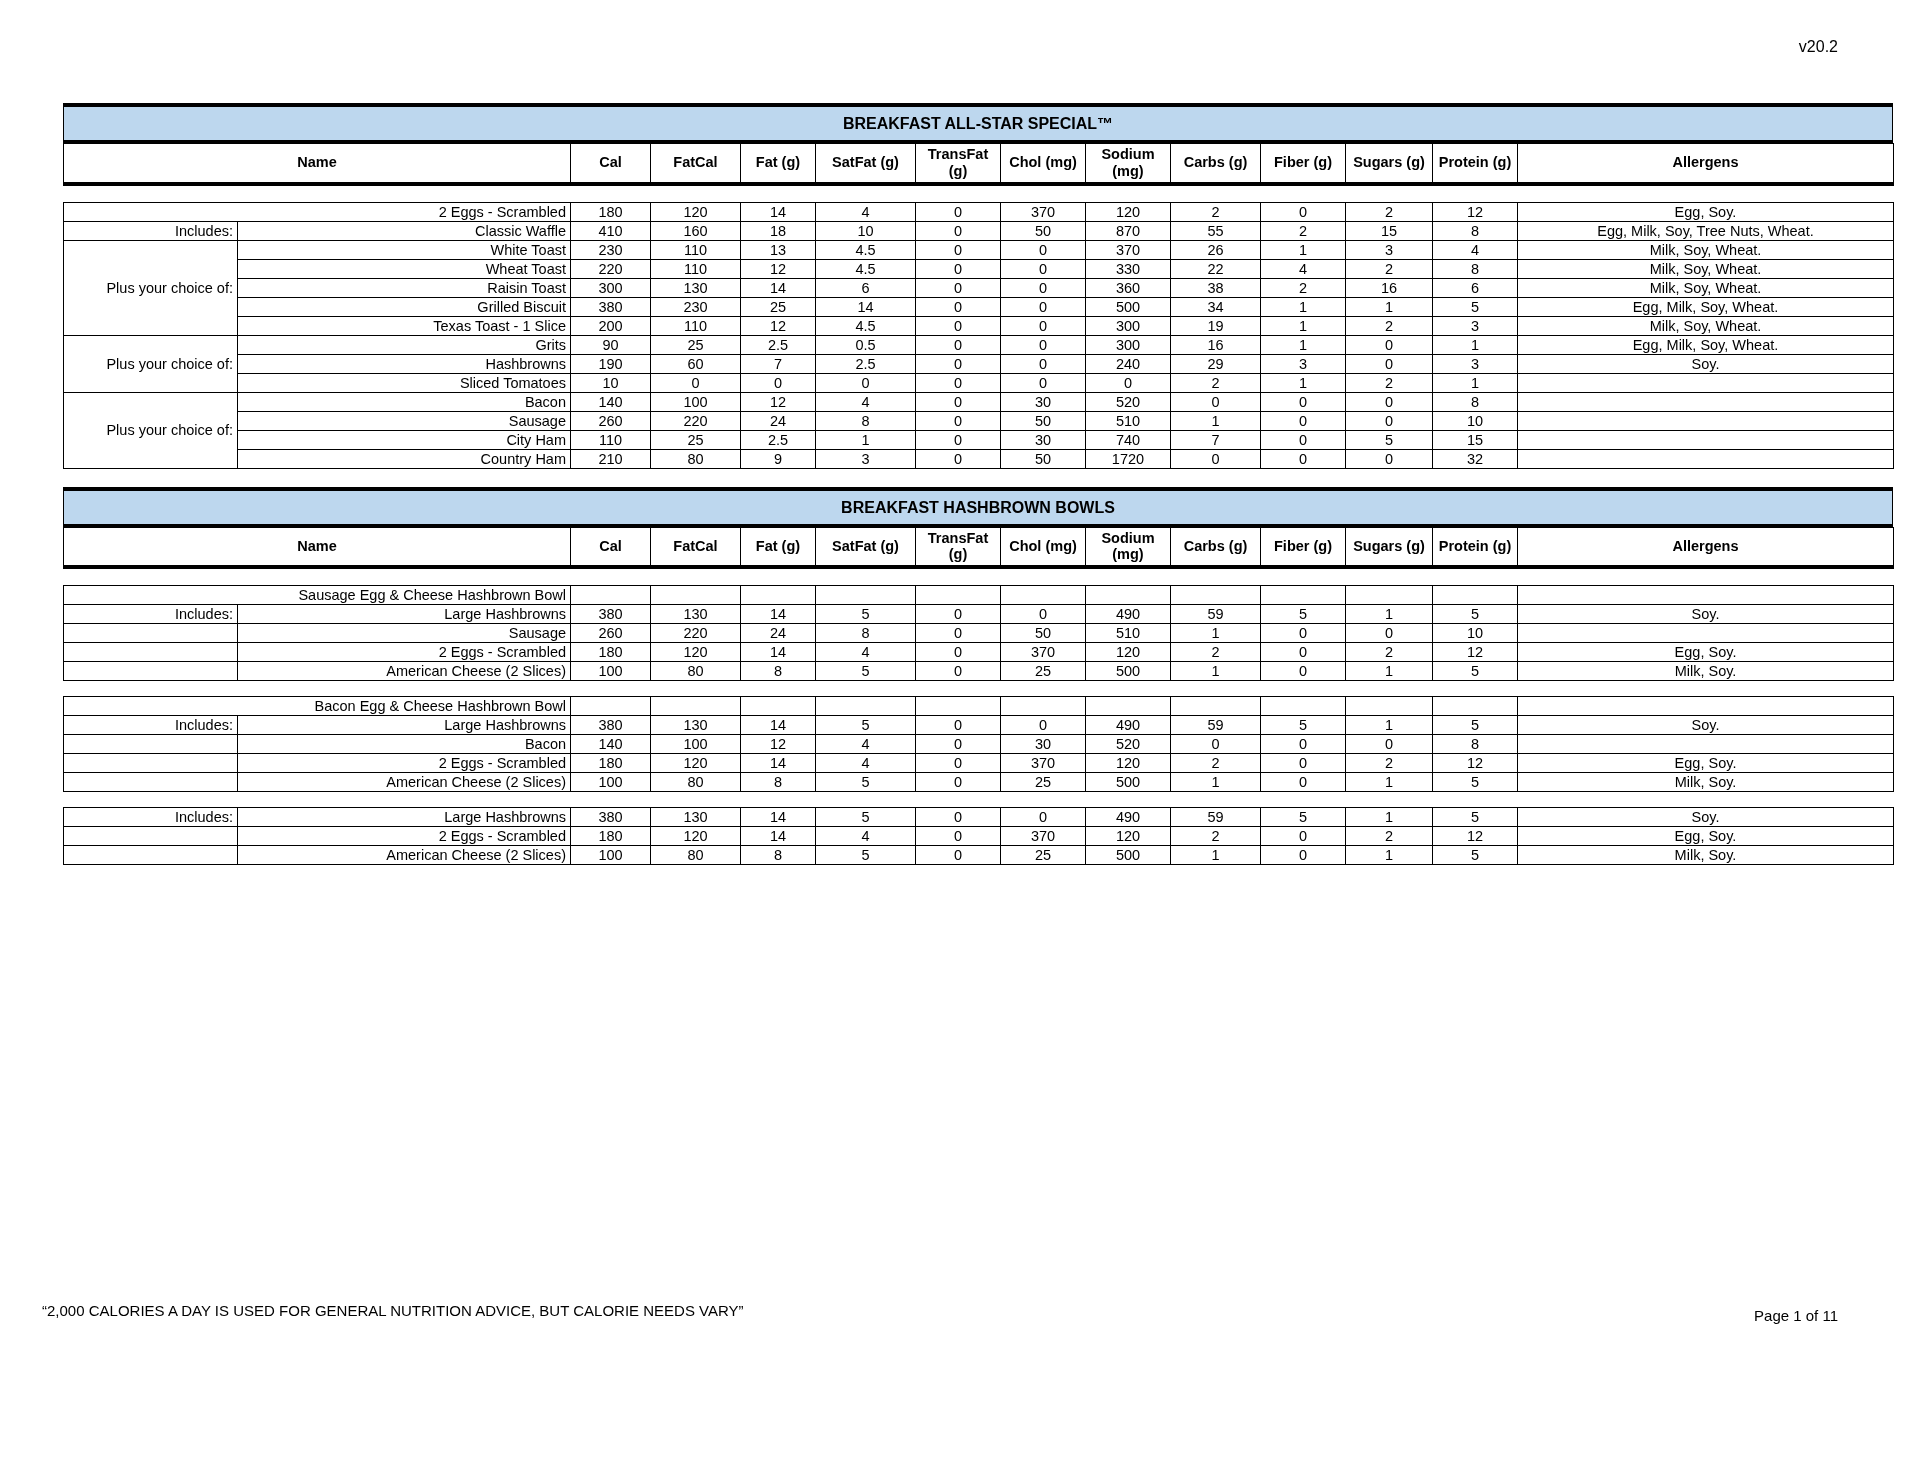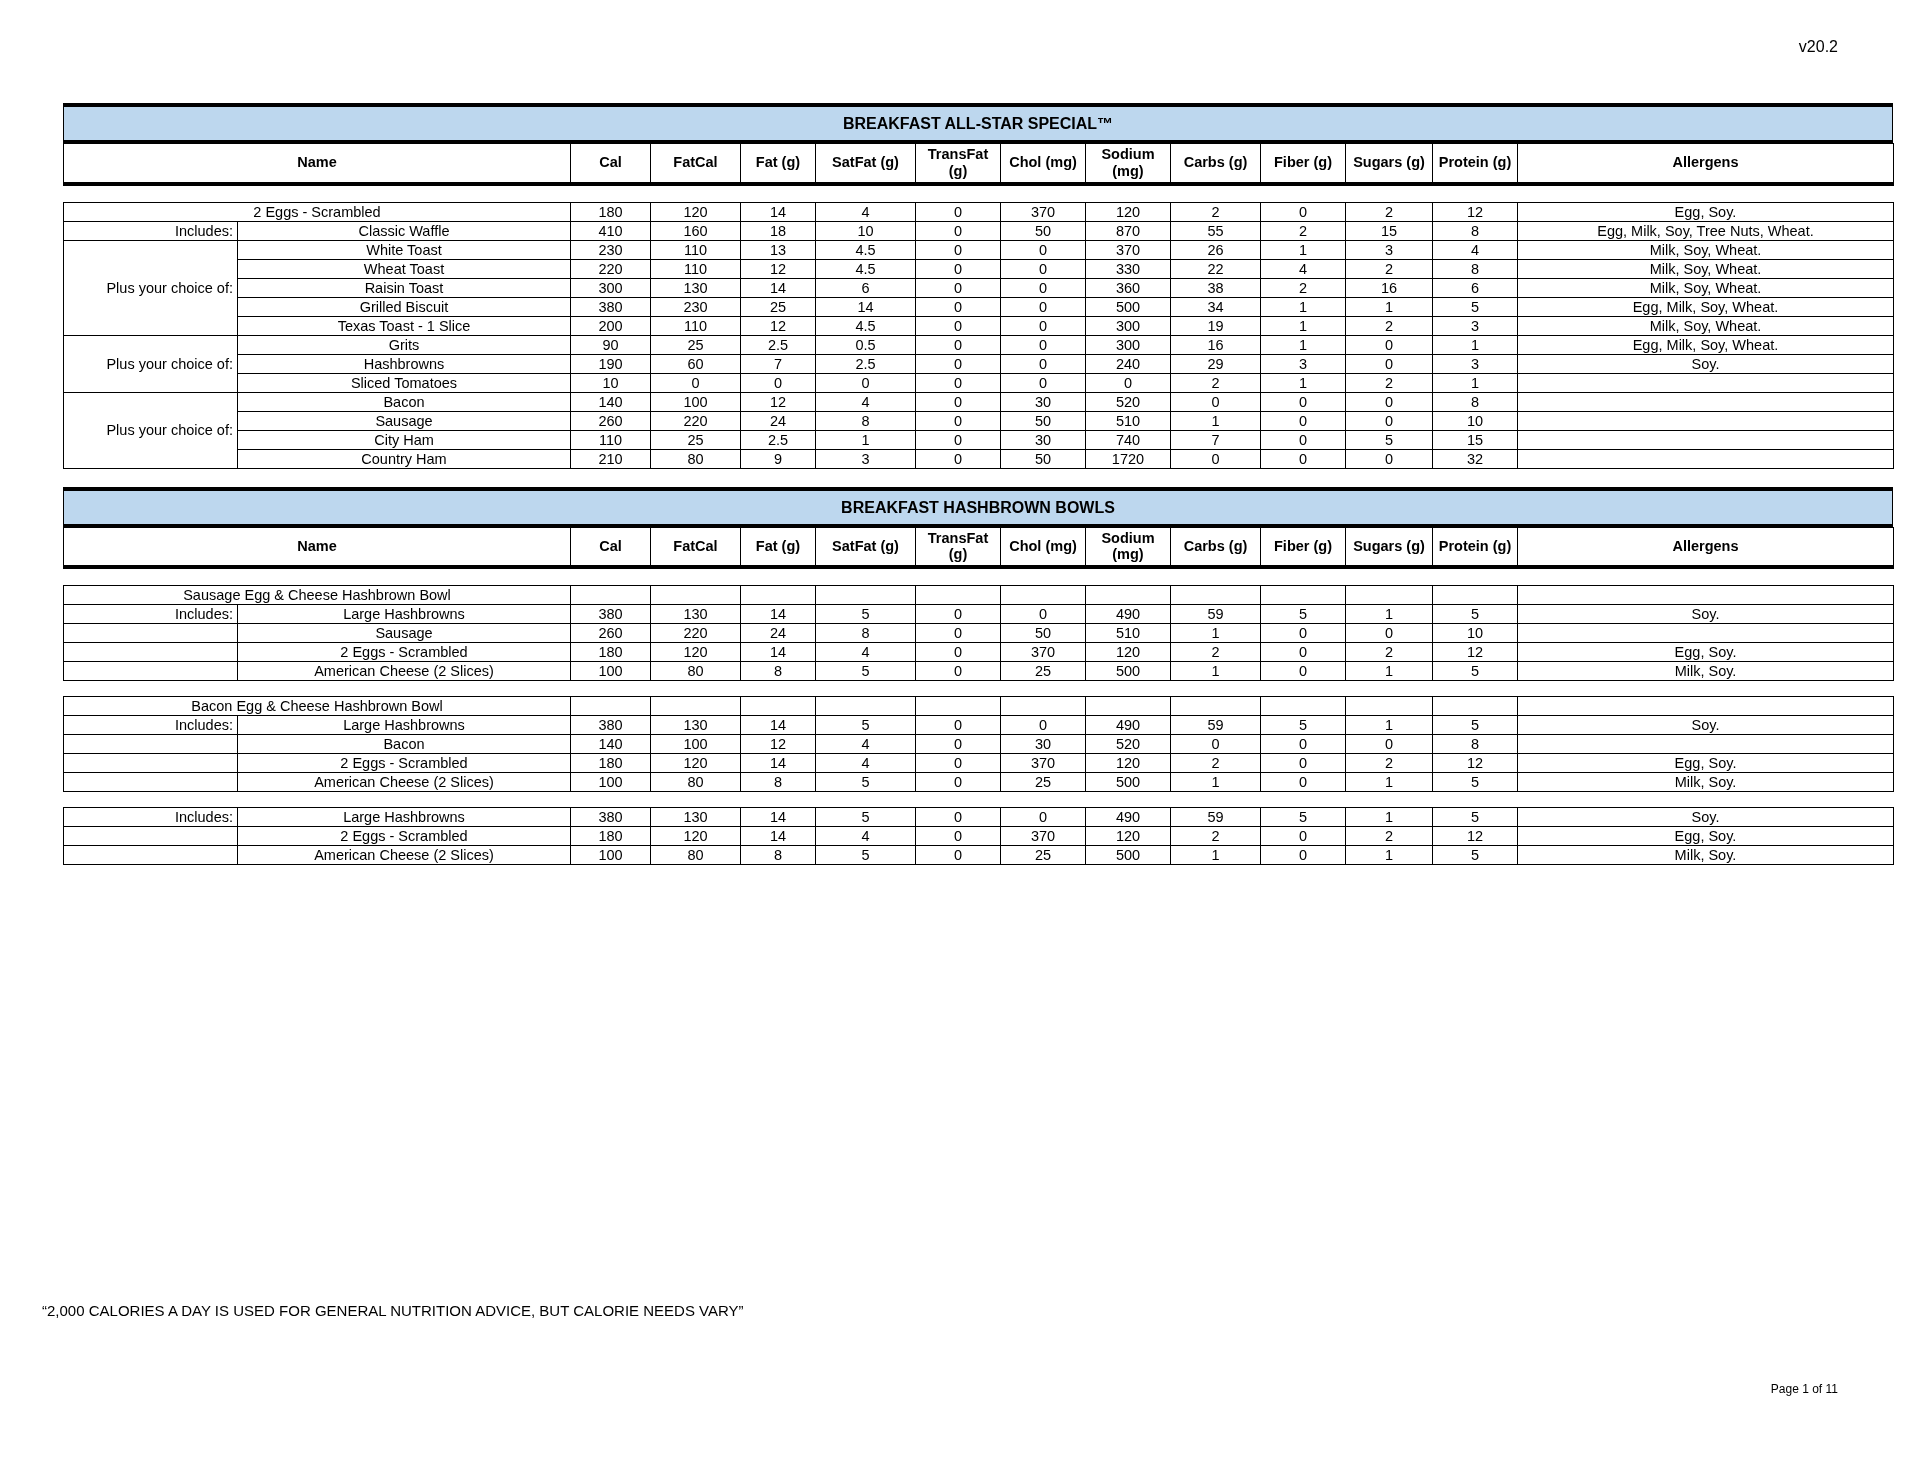--- a/index.html
+++ b/index.html
@@ -32,27 +32,27 @@
     overflow:hidden;
   }
   table.header-table th {
     font-weight:bold; text-align:center; vertical-align:middle;
     height:40px; border-bottom:4px solid #000; line-height:1.15;
   }
   .body-holder > table.body-table:first-child { margin-top:16px; }
   .body-holder > table.body-table + table.body-table { margin-top:15px; }
 
   td.c-group { text-align:right; vertical-align:middle; white-space:nowrap; }
-  td.c-name  { text-align:center; white-space:nowrap;margin-left:24px; }
+  td.c-name  { text-align:right; white-space:nowrap;margin-left:24px; }
   td.c-num   { text-align:center; white-space:nowrap; }
   td.c-allergen { text-align:center; white-space:nowrap; }
   td.section-name { font-weight:normal; }
 
   .footer-note { position:absolute; left:42px; top:1302px; font-size:15px; }
-  .page-number { position:absolute; right:82px; top:1382px; font-size:12px; }
+  .page-number { position:absolute; right:82px; top:1307px; font-size:15px; }
 </style>
 </head>
 <body>
 
 <div class="version">v20.2</div>
 
 <div class="content">
 
   <section class="tbl-block">
     <div class="title-bar">BREAKFAST ALL-STAR SPECIAL™</div>

